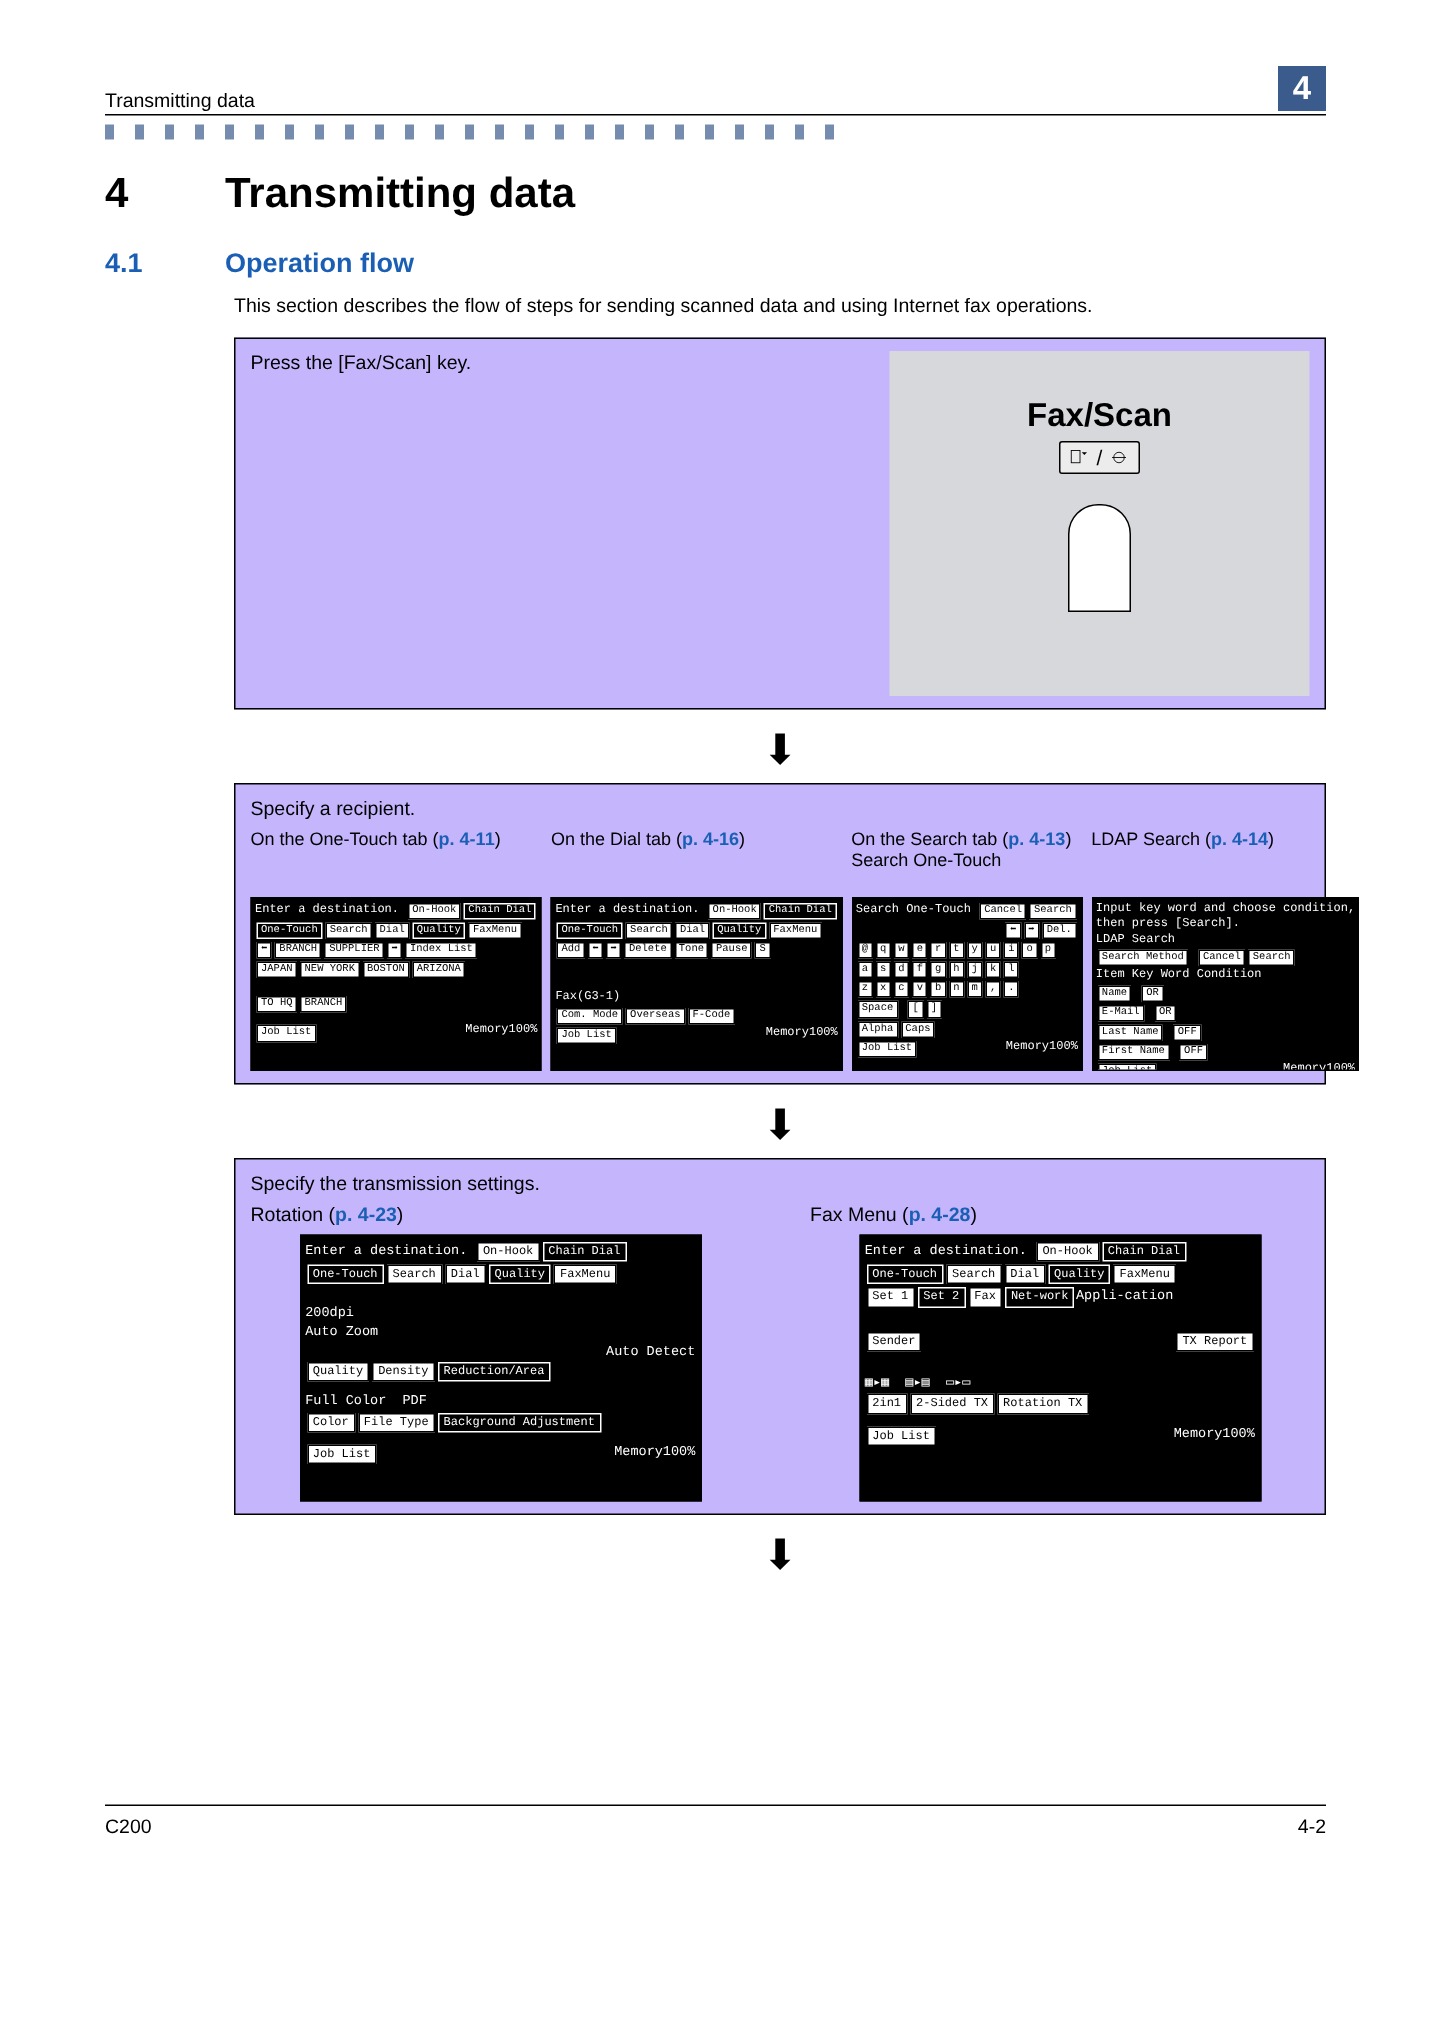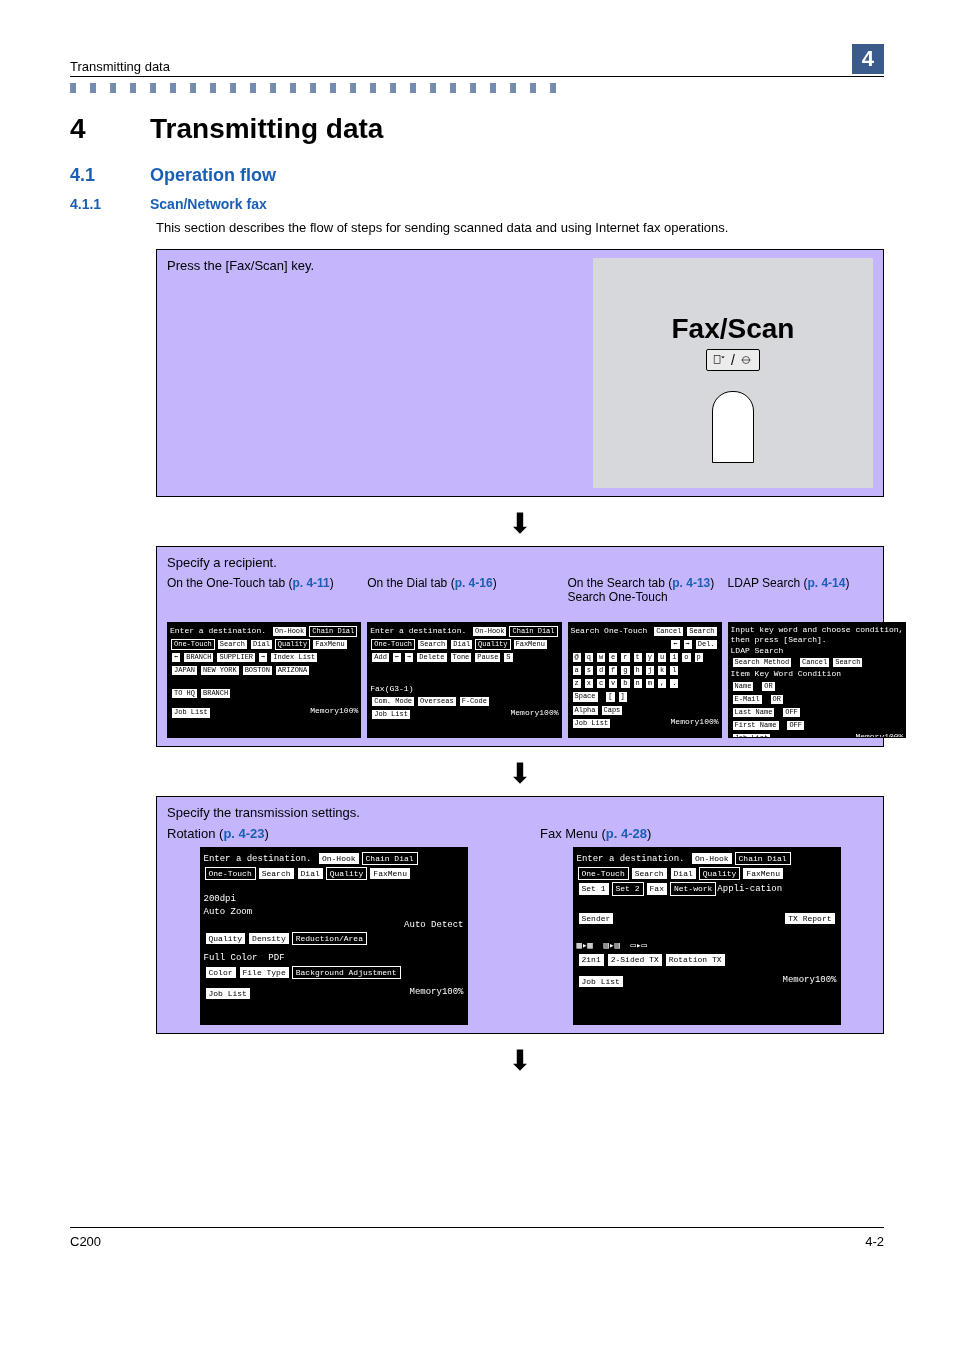--- a/index.html
+++ b/index.html
@@ -83,23 +83,22 @@
     height:200px;
     background:#d7d8dc;
     display:flex;
     flex-direction:column;
     align-items:center;
     justify-content:flex-start;
     padding-top:30px;
     position:relative;
   }
   .faxscan-label{
-    font-size:28px;
+    font-size:22px;
     font-weight:bold;
-    margin-top:25px;
   }
   .key-icon{
     border:1px solid #000;
     border-radius:2px;
     padding:2px 6px;
     font-size:14px;
     margin-top:4px;
     background:#ececec;
     display:flex;
     gap:4px;
@@ -211,23 +210,20 @@
   <div class="ticks"></div>
 
   <div class="h1">
     <span class="num">4</span><span>Transmitting data</span>
   </div>
 
   <div class="h2">
     <span class="num">4.1</span><span>Operation flow</span>
   </div>
 
-  <div class="h3">
-    <span class="num">4.1.1</span><span>Scan/Network fax</span>
-  </div>
 
   <p class="body-text">This section describes the flow of steps for sending scanned data and using Internet fax operations.</p>
 
   <div class="panel">
     <div class="panel-top-row">
       <div class="panel-left">Press the [Fax/Scan] key.</div>
       <div class="panel-right-img">
         <div class="faxscan-label">Fax/Scan</div>
         <div class="key-icon">
           <svg class="mini" viewBox="0 0 24 24">

